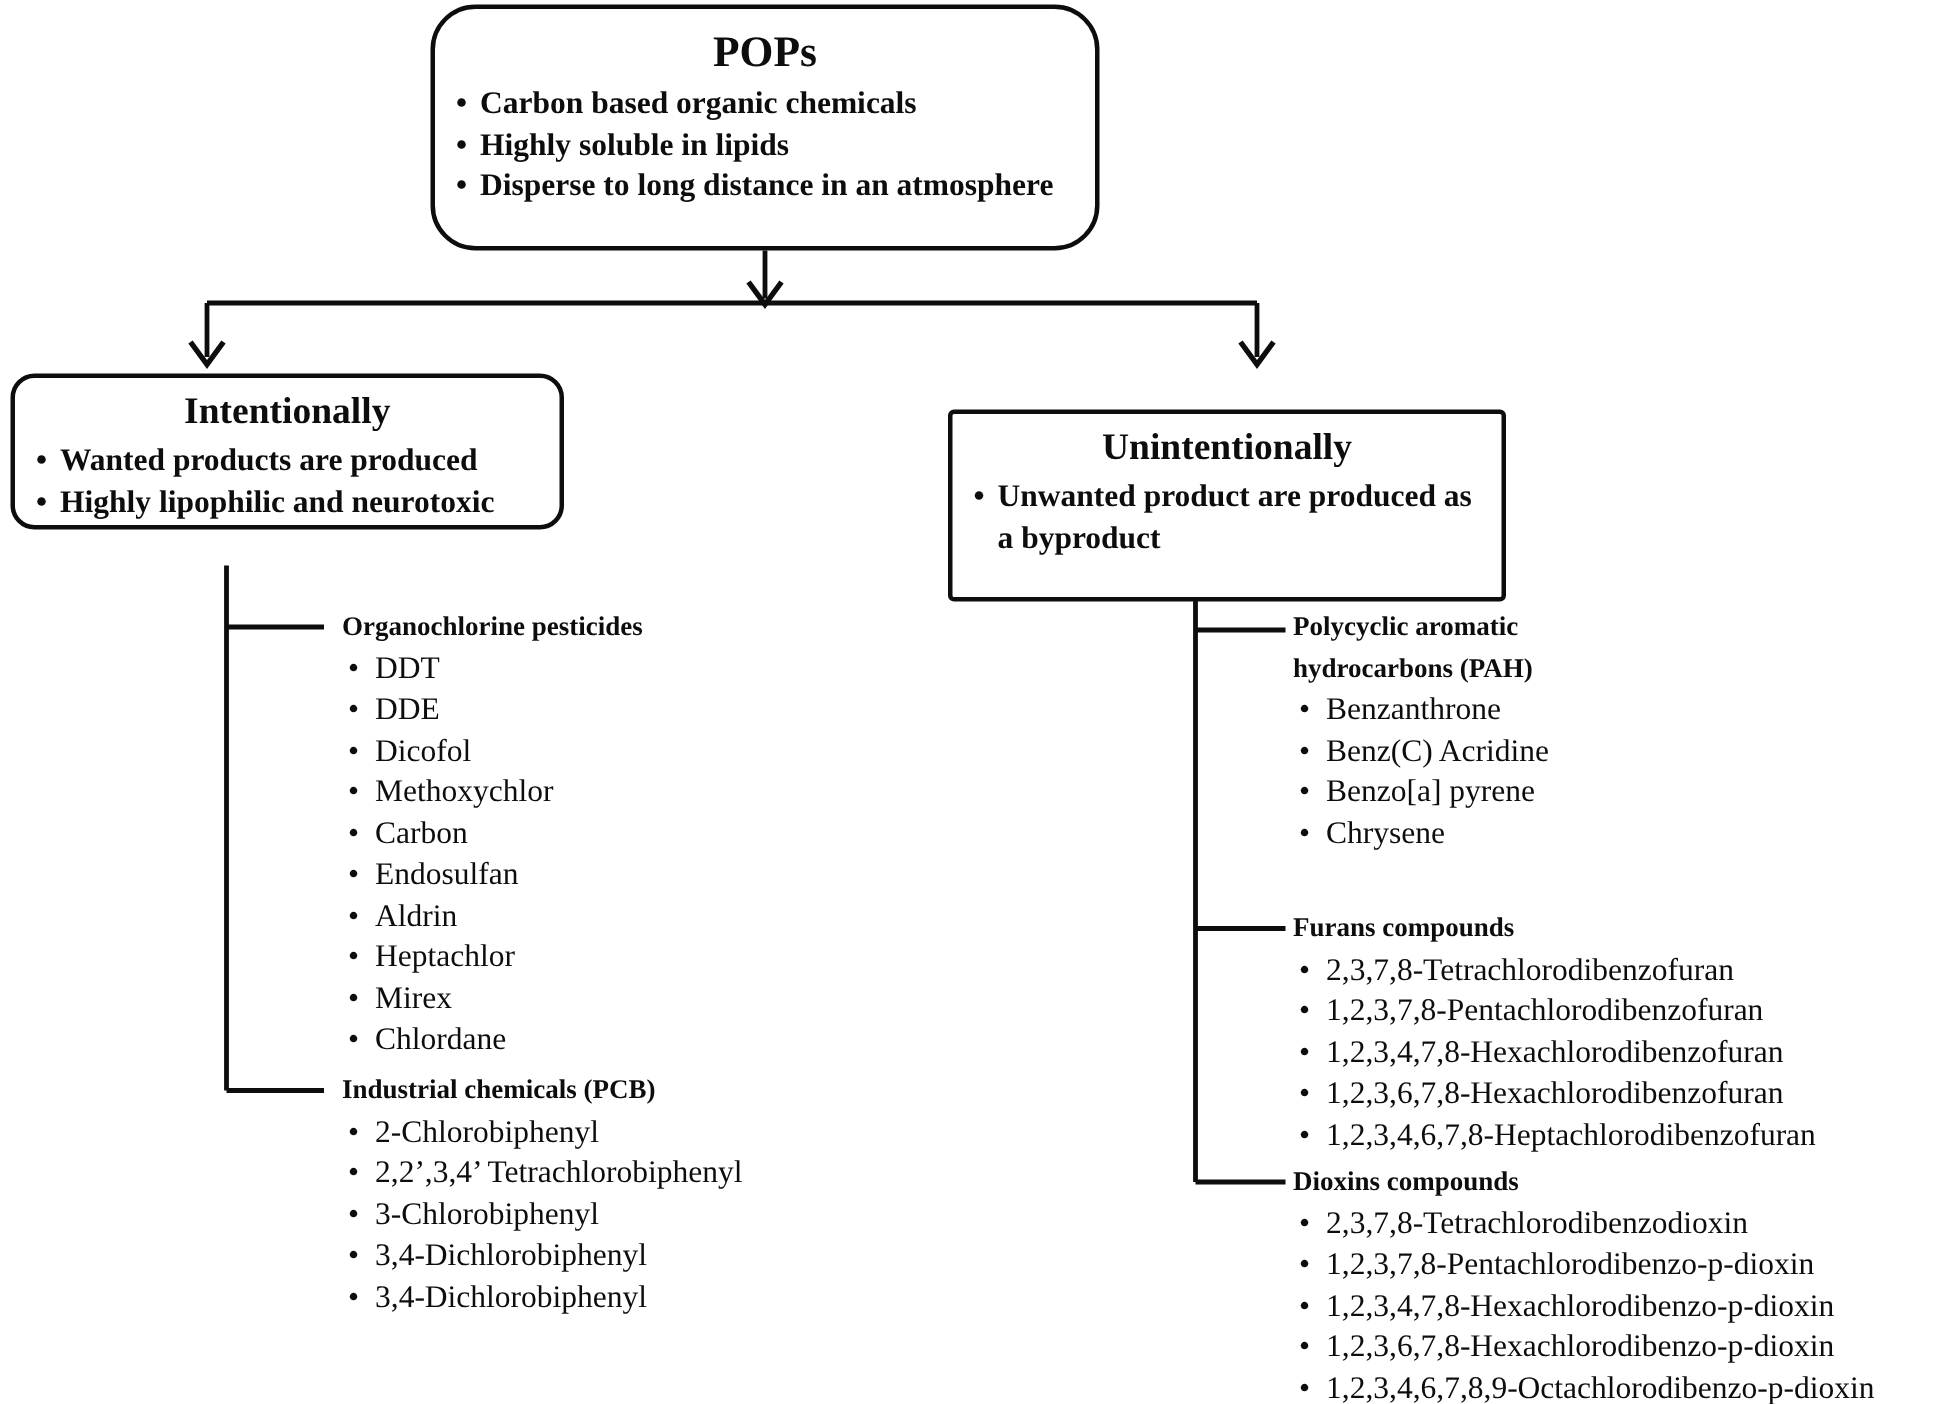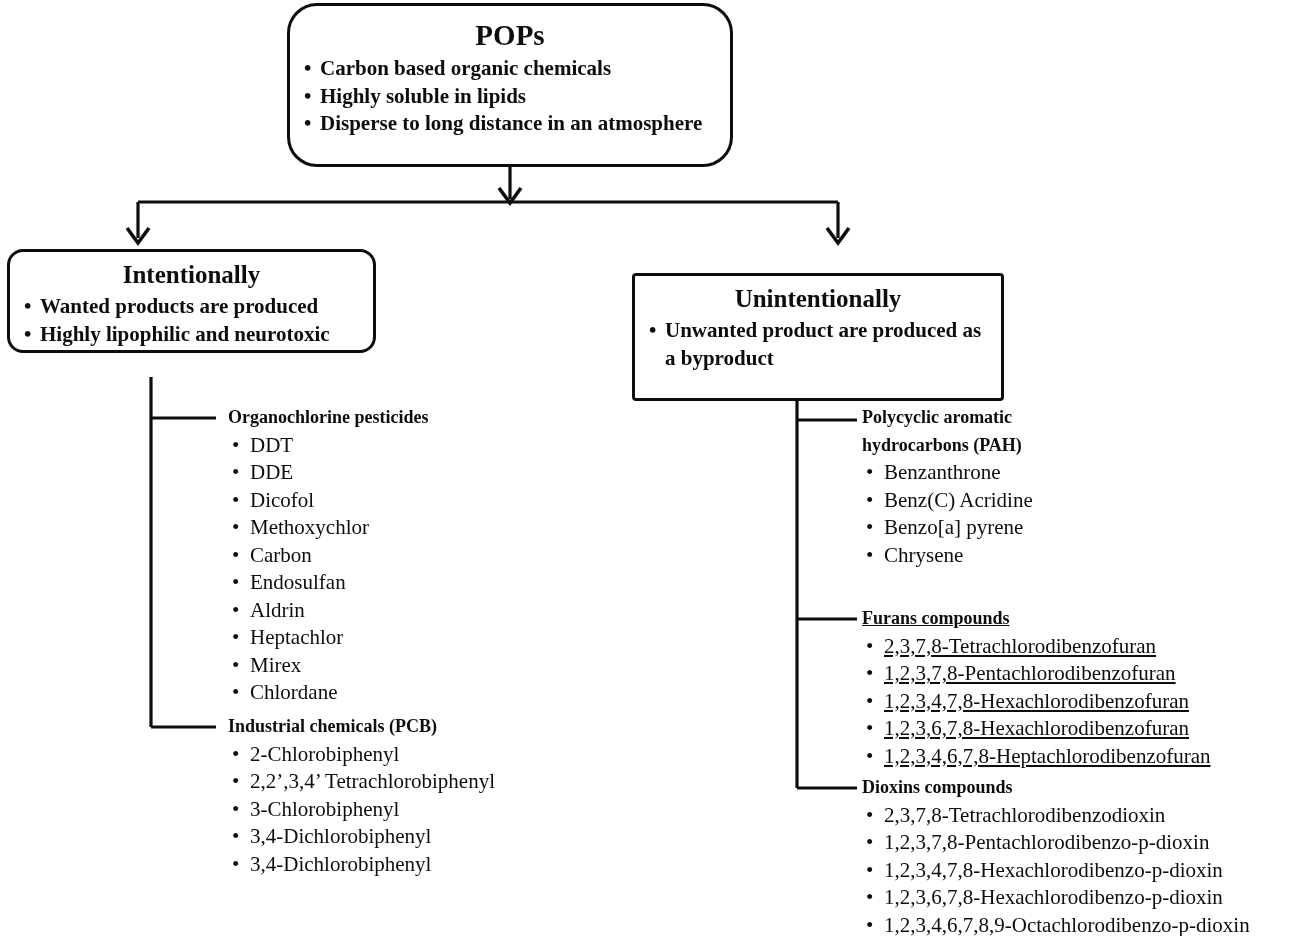--- a/index.html
+++ b/index.html
@@ -176,21 +176,21 @@
   <div class="group" style="left:862px; top:404px;">
     <h3 class="wrap">Polycyclic aromatic hydrocarbons (PAH)</h3>
     <ul class="group-items">
         <li>Benzanthrone</li>
         <li>Benz(C) Acridine</li>
         <li>Benzo[a] pyrene</li>
         <li>Chrysene</li>
       </ul>
   </div>
 
-  <div class="group" style="left:862px; top:605px;text-decoration:underline;">
+  <div class="group" style="left:862px; top:605px;">
     <h3>Furans compounds</h3>
     <ul class="group-items">
         <li>2,3,7,8-Tetrachlorodibenzofuran</li>
         <li>1,2,3,7,8-Pentachlorodibenzofuran</li>
         <li>1,2,3,4,7,8-Hexachlorodibenzofuran</li>
         <li>1,2,3,6,7,8-Hexachlorodibenzofuran</li>
         <li>1,2,3,4,6,7,8-Heptachlorodibenzofuran</li>
       </ul>
   </div>
 

